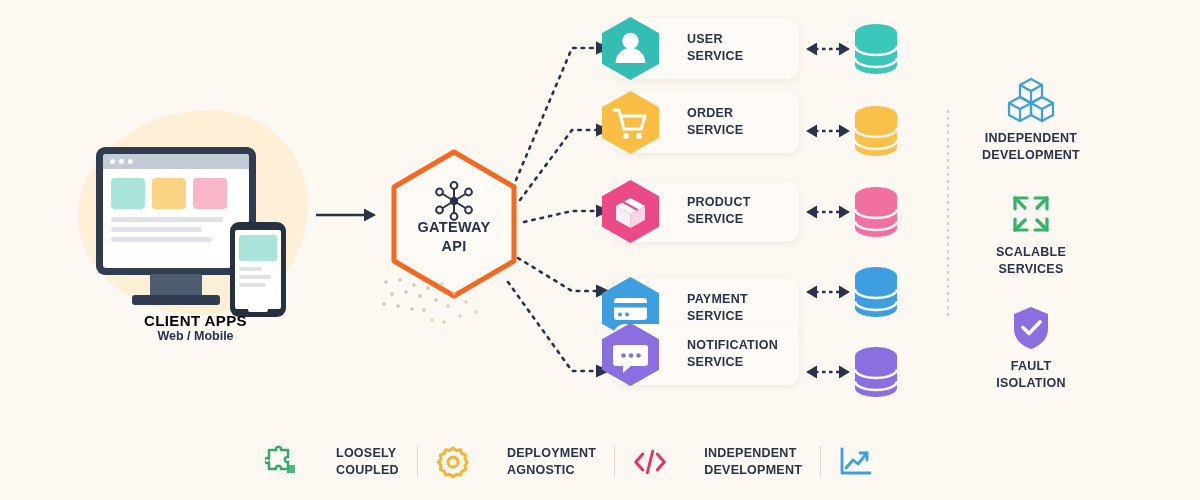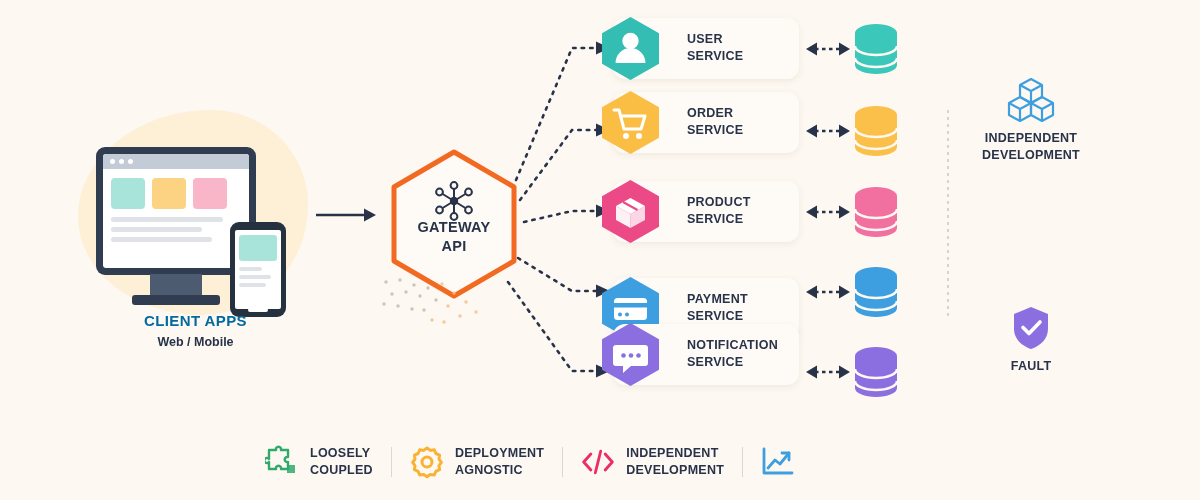--- a/index.html
+++ b/index.html
@@ -36,22 +36,22 @@
   .phone-body{
     position:absolute; left:142px; top:82px; width:56px; height:95px;
     background:#26313f; border-radius:9px; padding:8px 5px;
   }
   .phone-screen{ width:100%; height:100%; background:#ffffff; border-radius:2px; padding:5px 4px; }
   .phone-tile{ width:100%; height:26px; background:#a9e4da; border-radius:3px; margin-bottom:6px; }
   .phone-bar{ height:4px; background:#dfe3e8; border-radius:2px; margin-bottom:4px; }
   .pb1{width:60%;} .pb2{width:85%;} .pb3{width:72%;}
   .phone-home{ position:absolute; left:18px; bottom:5px; width:20px; height:4px; background:#ffffff; border-radius:3px; }
   #client-caption{ position:absolute; left:68px; top:312px; width:255px; text-align:center; }
-  #client-caption .ct{ font-size:15px; font-weight:bold; color:#0369a1; letter-spacing:.4px; }
-  #client-caption .cs{ font-size:12.5px; font-weight:bold; color:#28334a; margin-top:6px; }
+  #client-caption .ct{ font-size:15px; font-weight:bold; color:#000000; letter-spacing:.4px; }
+  #client-caption .cs{ font-size:12.5px; font-weight:bold; color:#28334a; }
 
   
   #main-arrow{ position:absolute; left:316px; top:205px; }
 
   
   #gateway{ position:absolute; left:388px; top:148px; width:132px; height:152px; }
   #gateway-label{
     position:absolute; left:388px; top:218px; width:132px; text-align:center;
     font-size:14.5px; font-weight:bold; color:#28334a; line-height:1.32; letter-spacing:.3px;
   }
@@ -88,21 +88,21 @@
     line-height:1.32; letter-spacing:.25px;
   }
 
   
   #features{
     position:absolute; left:265px; top:436px; width:670px; height:52px;
     display:flex; align-items:center;
   }
   .feat{ display:flex; align-items:center; gap:11px; }
   .feat .fi{ width:34px; height:34px; display:flex; align-items:center; justify-content:center; }
-  .feat .fl{ font-size:12.5px; font-weight:bold; color:#28334a; line-height:1.34; letter-spacing:.25px; }
+  .feat .fl{ font-size:12.5px; font-weight:bold; color:#28334a; line-height:1.34; letter-spacing:.25px;margin-left:26px; }
   .feat-sep{ width:1px; height:30px; background:#ddd7ce; margin:0 18px; }
 </style>
 </head>
 <body>
 
 <div id="stage">
 
   <div id="client-blob"></div>
   <div id="client-group">
     <div class="monitor-body">
@@ -356,30 +356,51 @@
           <path d="M25 26 L36 32 L47 26 M36 32 L36 44"></path>
         </g>
       </svg>
     </div>
     <div class="bl">
       <div>INDEPENDENT</div>
       <div>DEVELOPMENT</div>
     </div>
   </div>
 
+  <div class="benefit" style="top:190px">
+    <div class="bi">
+      <svg width="46" height="44" viewBox="0 0 46 44">
+        <g stroke="#35b36a" stroke-width="3.2" stroke-linecap="round" stroke-linejoin="round" fill="none">
+          <path d="M19 6 L7 6 L7 17"></path>
+            <path d="M7 6 L17 16"></path>
+          <path d="M27 6 L39 6 L39 17"></path>
+            <path d="M39 6 L29 16"></path>
+          <path d="M19 38 L7 38 L7 27"></path>
+            <path d="M7 38 L17 28"></path>
+          <path d="M27 38 L39 38 L39 27"></path>
+            <path d="M39 38 L29 28"></path>
+        </g>
+      </svg>
+    </div>
+    <div class="bl">
+      <div>SCALABLE</div>
+      <div>SERVICES</div>
+    </div>
+  </div>
 
   <div class="benefit" style="top:304px">
     <div class="bi">
       <svg width="40" height="46" viewBox="0 0 40 46">
         <path d="M20 2 L37 9 V24 C37 34 29 41 20 44 C11 41 3 34 3 24 V9 Z" fill="#8b6fe0"></path>
         <path d="M12 22.5 L18 28.5 L29 17" fill="none" stroke="#ffffff" stroke-width="3.6" stroke-linecap="round" stroke-linejoin="round"></path>
       </svg>
     </div>
     <div class="bl">
       <div>FAULT</div>
+      <div>ISOLATION</div>
     </div>
   </div>
 
   <div id="features">
 
     <div class="feat">
       <div class="fi">
         <svg width="34" height="34" viewBox="0 0 34 34">
           <g fill="none" stroke="#2faa6b" stroke-width="2.4" stroke-linejoin="round">
             <path d="M4 14 V5 h7 a2.6 2.6 0 1 1 5 0 h7 v7 a2.6 2.6 0 1 0 0 5 v7 h-7 a2.6 2.6 0 1 0 -5 0 H4 v-7 a2.6 2.6 0 1 1 0 -3 z"></path>

